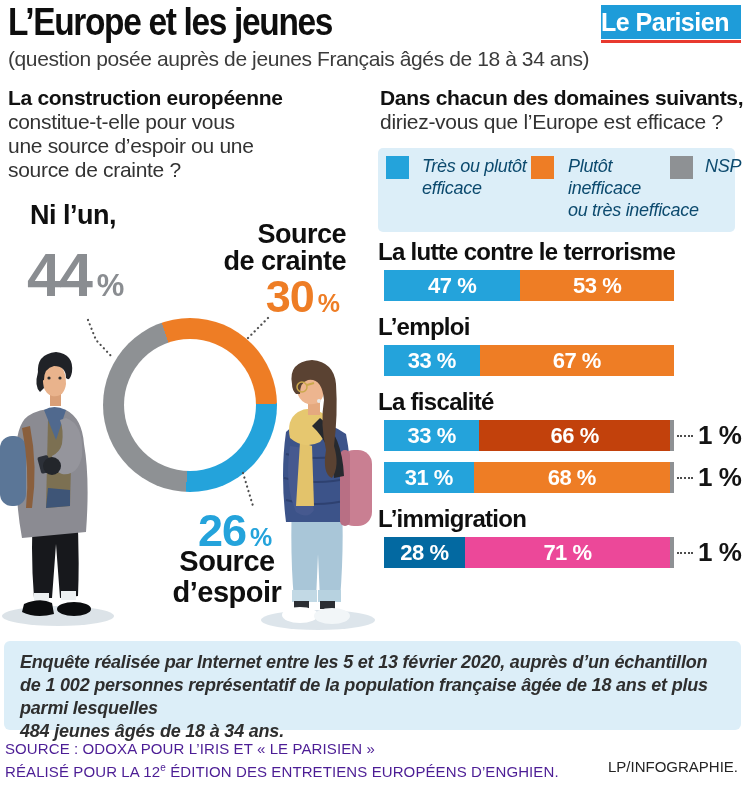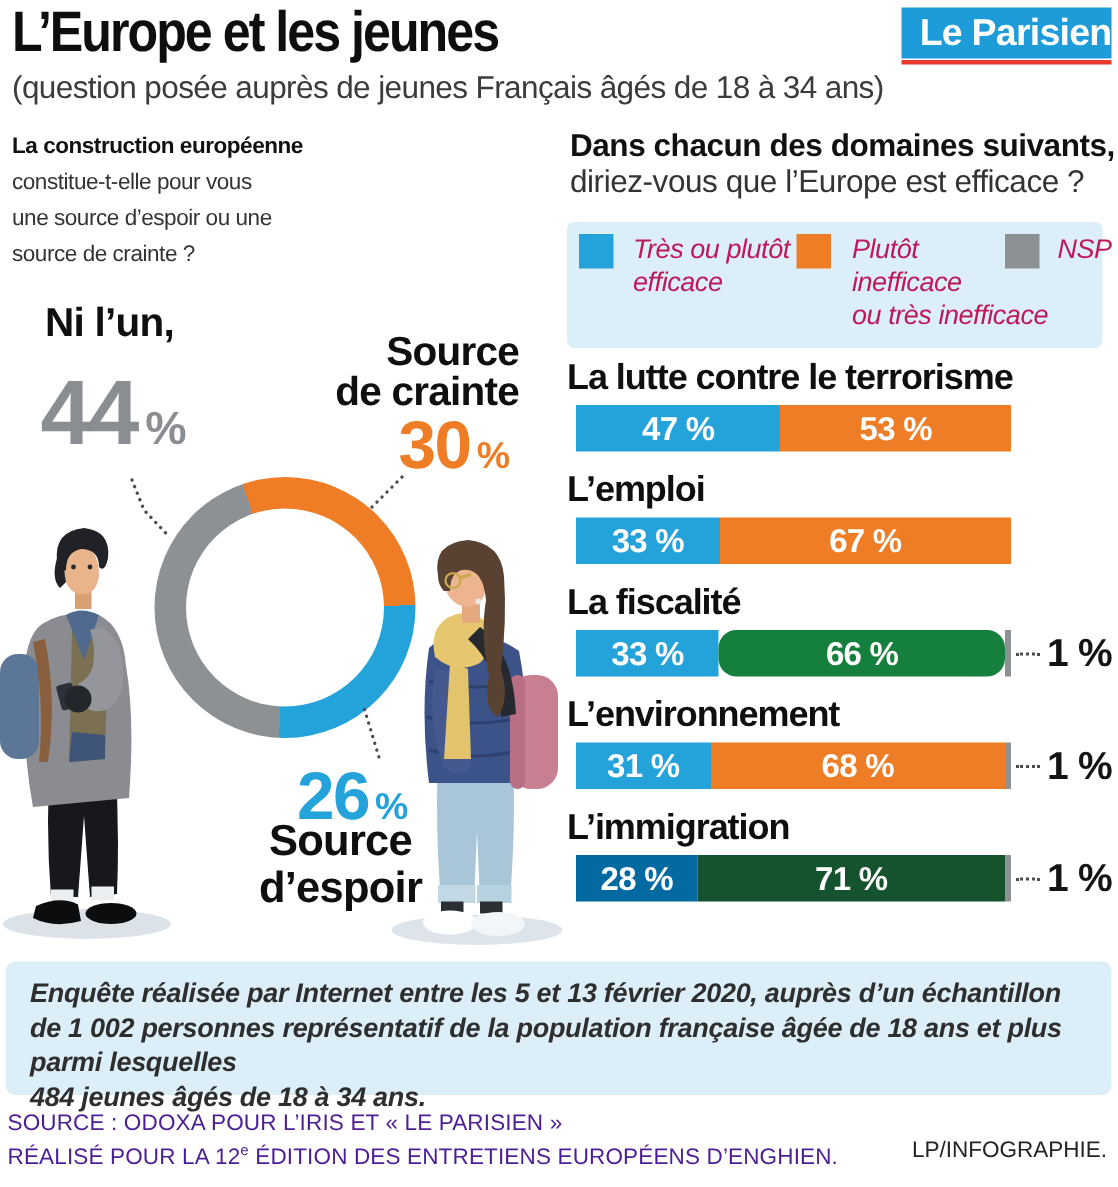--- a/index.html
+++ b/index.html
@@ -3,28 +3,28 @@
 <meta charset="utf-8">
 <style>
   html,body { margin:0; padding:0; background:#fff; }
   .canvas { position:relative; width:745px; height:791px; background:#fff;
             font-family:"Liberation Sans", sans-serif; overflow:hidden; }
 
   
   .title { position:absolute; left:8px; top:1px; font-size:38px; font-weight:bold; color:#0e0e0e;
            letter-spacing:-1.5px; transform:scaleX(0.88); transform-origin:left top; white-space:nowrap; }
   .logo { position:absolute; left:601px; top:5px; width:140px; }
-  .logo-box { background:#1e9cd9; color:#fff; font-size:25px; font-weight:bold; text-align:right;
+  .logo-box { background:#1e9cd9; color:#fff; font-size:25px; font-weight:bold; text-align:left;
               height:34px; line-height:34px; letter-spacing:-0.5px; }
   .logo-red { height:3px; background:#e8392e; margin-top:1px; }
   .subtitle { position:absolute; left:8px; top:47px; font-size:21px; color:#3b3b3b;
               letter-spacing:-0.4px; white-space:nowrap; }
 
   
-  .q-left  { position:absolute; left:8px;   top:86px; width:372px; font-size:15px; line-height:24px;
+  .q-left  { position:absolute; left:8px;   top:86px; width:372px; font-size:21px; line-height:24px;
              color:#333; letter-spacing:-0.3px; }
   .q-right { position:absolute; left:380px; top:86px; width:365px; font-size:21px; line-height:24px;
              color:#333; letter-spacing:-0.3px; }
   .q-b { font-weight:bold; color:#111; }
 
   
   .lbl-nsp { position:absolute; left:30px; top:201px; font-size:27px; font-weight:bold; color:#0f0f0f;
              line-height:29px; letter-spacing:-0.5px; }
   .val-nsp { position:absolute; left:27px; top:240px; color:#8a8d91; font-weight:bold; }
   .val-nsp .num { font-size:61px; letter-spacing:-2px; }
@@ -45,21 +45,21 @@
   .donut-hole { position:absolute; left:21px; top:21px; width:132px; height:132px; border-radius:50%; background:#fff; }
   .leaders { position:absolute; left:0; top:300px; pointer-events:none; }
 
   
   .man   { position:absolute; left:0px;   top:348px; }
   .woman { position:absolute; left:256px; top:354px; }
 
   
   .legend { position:absolute; left:378px; top:148px; width:357px; height:84px; background:#dceef8; border-radius:5px; }
   .legend-swatch { position:absolute; top:8px; width:23px; height:23px; }
-  .legend-text { position:absolute; top:7px; font-size:18px; font-style:italic; color:#be185d;
+  .legend-text { position:absolute; top:7px; font-size:18px; font-style:italic; color:#0c4a6e;
                  line-height:22px; letter-spacing:-0.3px; white-space:nowrap; }
 
   
   .bar-rows { position:absolute; left:378px; top:237px; width:367px; }
   .bar-row { margin-bottom:11px; }
   .bar-label { font-size:24px; font-weight:bold; color:#0f0f0f; letter-spacing:-0.7px;
                line-height:30px; white-space:nowrap; }
   .bar-track { position:relative; margin-top:3px; margin-left:6px; height:31px; width:290px; display:flex; }
   .bar-seg { height:31px; display:flex; align-items:center; justify-content:center; }
   .bar-seg span { color:#fff; font-weight:bold; font-size:22px; letter-spacing:-0.5px; }
@@ -219,53 +219,52 @@
             <span>67&nbsp;%</span>
           </div>
         </div>
       </div>
       <div class="bar-row">
         <div class="bar-label">La fiscalité</div>
         <div class="bar-track">
           <div class="bar-seg" style="background: rgb(36, 163, 219); width: 95.7px;">
             <span>33&nbsp;%</span>
           </div>
-          <div class="bar-seg" style="background: #15803d; width: 191.4px; border-radius: 12px;">
+          <div class="bar-seg" style="background: #c2410c; width: 191.4px;">
             <span>66&nbsp;%</span>
           </div>
           <div class="bar-seg" style="background: rgb(142, 145, 148); width: 4px;"></div>
           <div class="bar-ann">
             <div class="bar-dots"></div>
             <div class="bar-ann-label">1&nbsp;%</div>
           </div>
         </div>
       </div>
       <div class="bar-row">
-        <div class="bar-label">L’environnement</div>
         <div class="bar-track">
           <div class="bar-seg" style="background: rgb(36, 163, 219); width: 89.9px;">
             <span>31&nbsp;%</span>
           </div>
           <div class="bar-seg" style="background: rgb(238, 125, 37); width: 197.2px;">
             <span>68&nbsp;%</span>
           </div>
           <div class="bar-seg" style="background: rgb(142, 145, 148); width: 4px;"></div>
           <div class="bar-ann">
             <div class="bar-dots"></div>
             <div class="bar-ann-label">1&nbsp;%</div>
           </div>
         </div>
       </div>
       <div class="bar-row">
         <div class="bar-label">L’immigration</div>
         <div class="bar-track">
           <div class="bar-seg" style="background: #0369a1; width: 81.2px;">
             <span>28&nbsp;%</span>
           </div>
-          <div class="bar-seg" style="background: #14532d; width: 205.9px;">
+          <div class="bar-seg" style="background: #ec4899; width: 205.9px;">
             <span>71&nbsp;%</span>
           </div>
           <div class="bar-seg" style="background: rgb(142, 145, 148); width: 4px;"></div>
           <div class="bar-ann">
             <div class="bar-dots"></div>
             <div class="bar-ann-label">1&nbsp;%</div>
           </div>
         </div>
       </div>
     </div>

